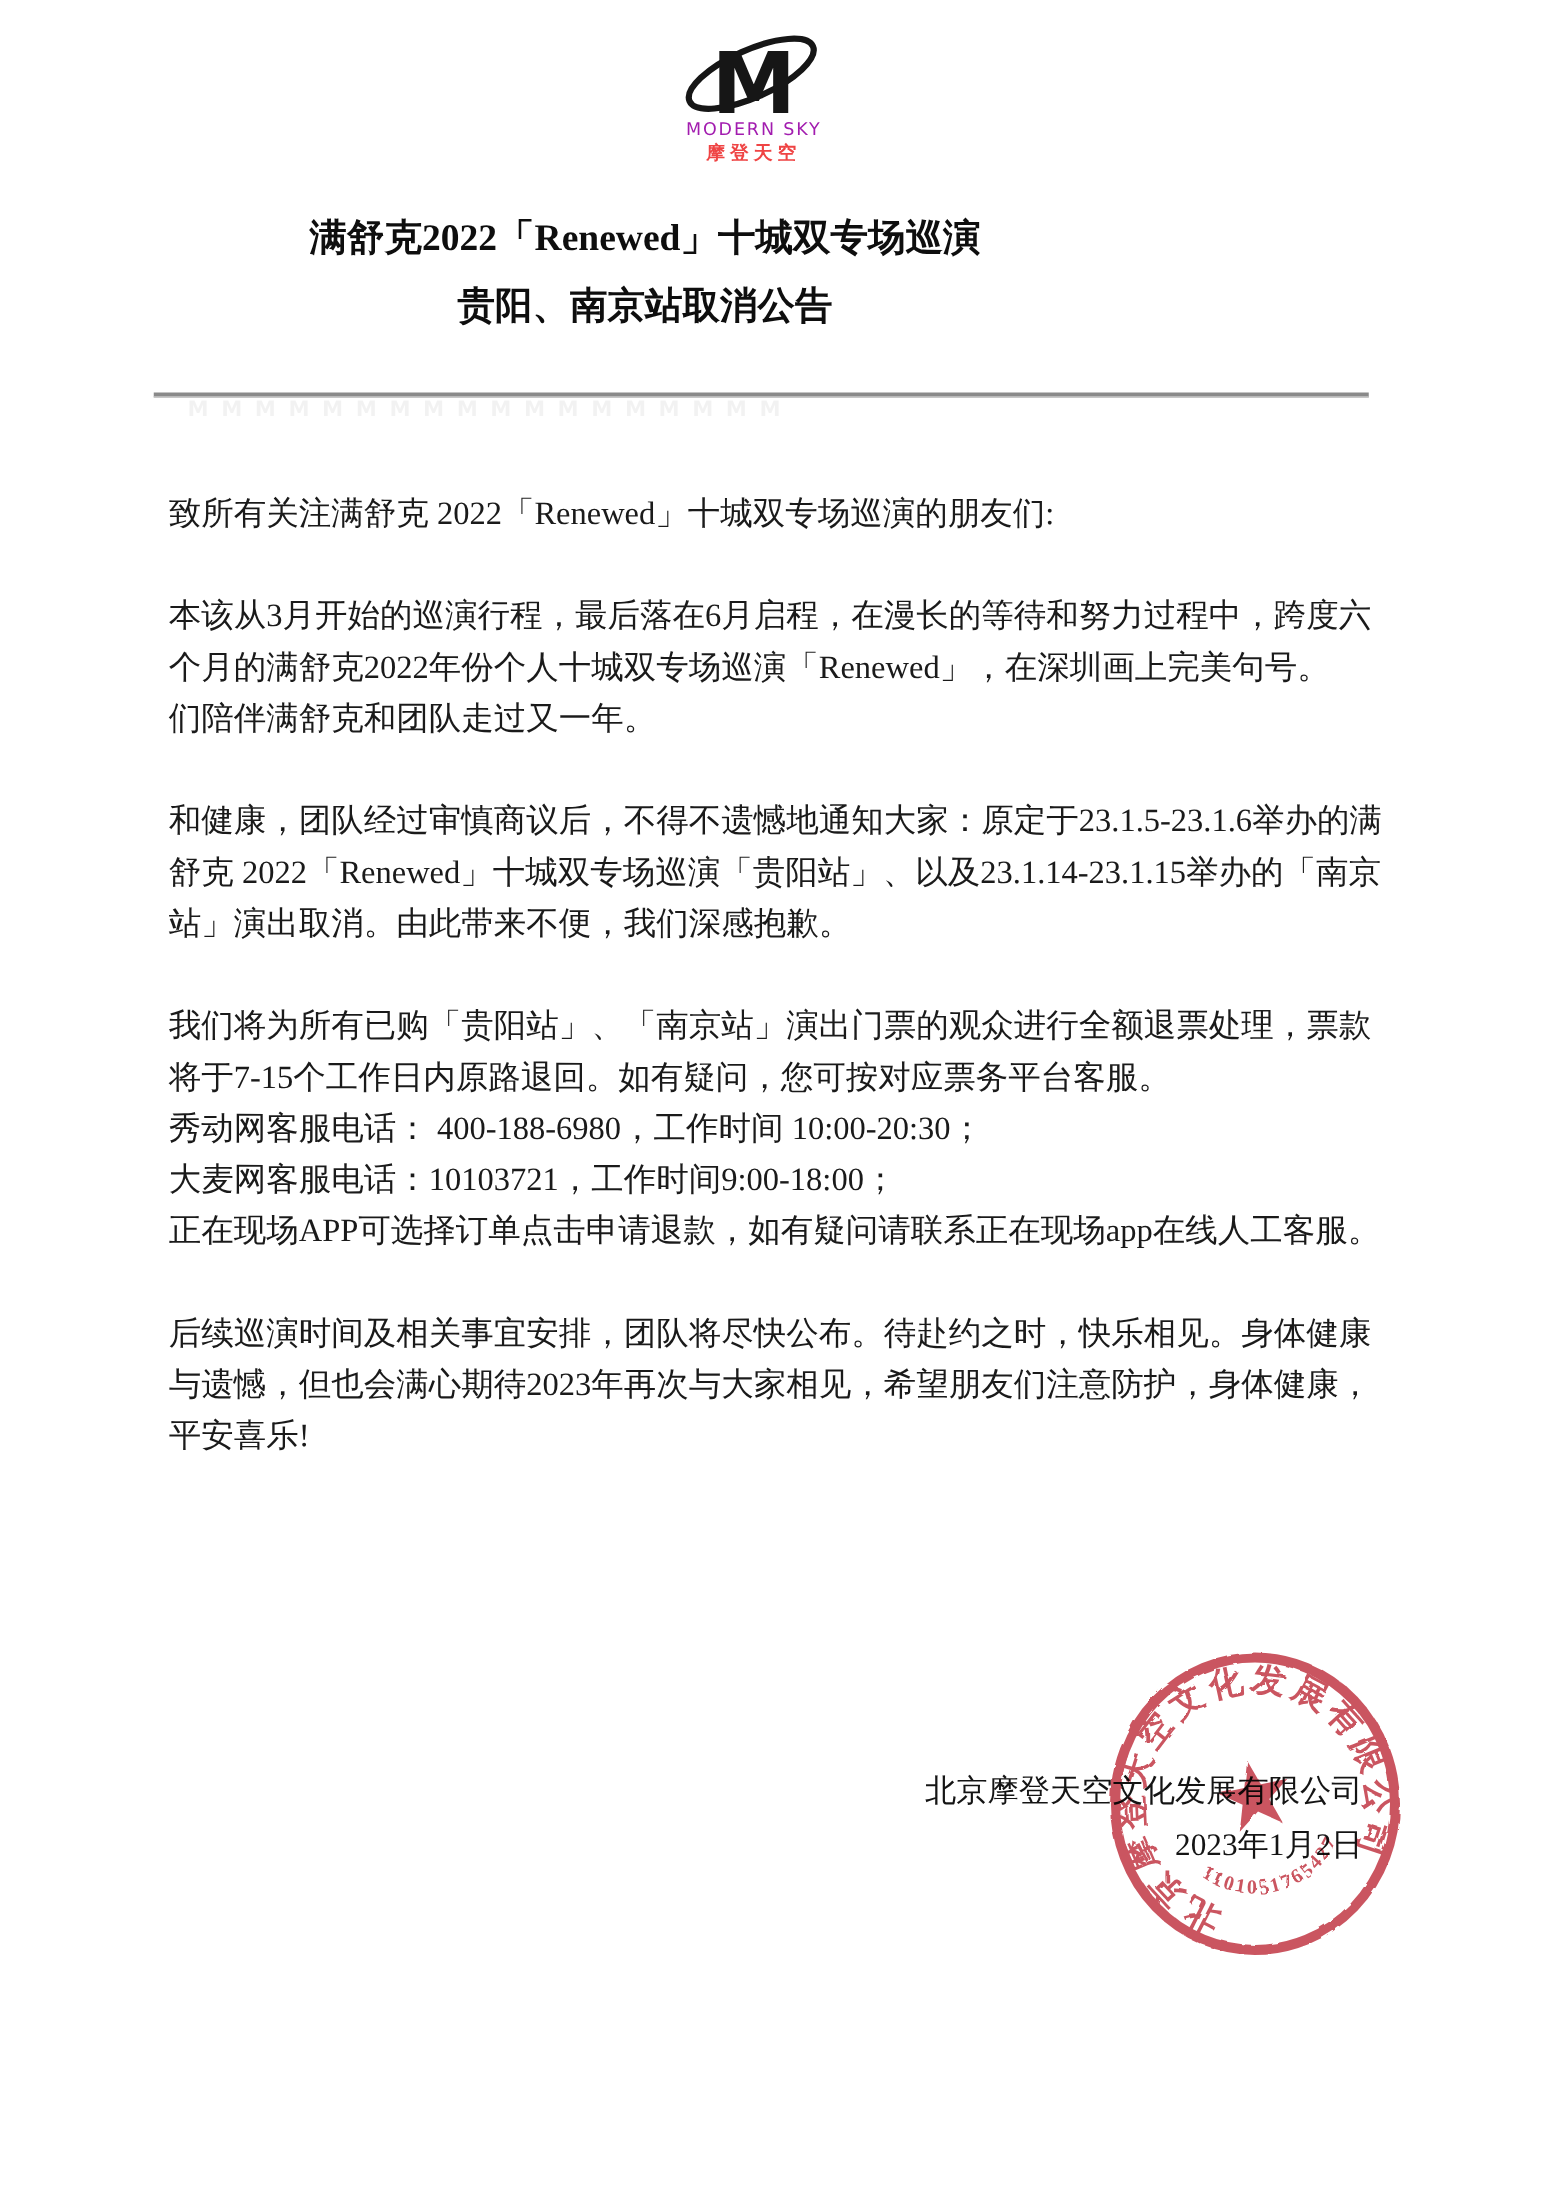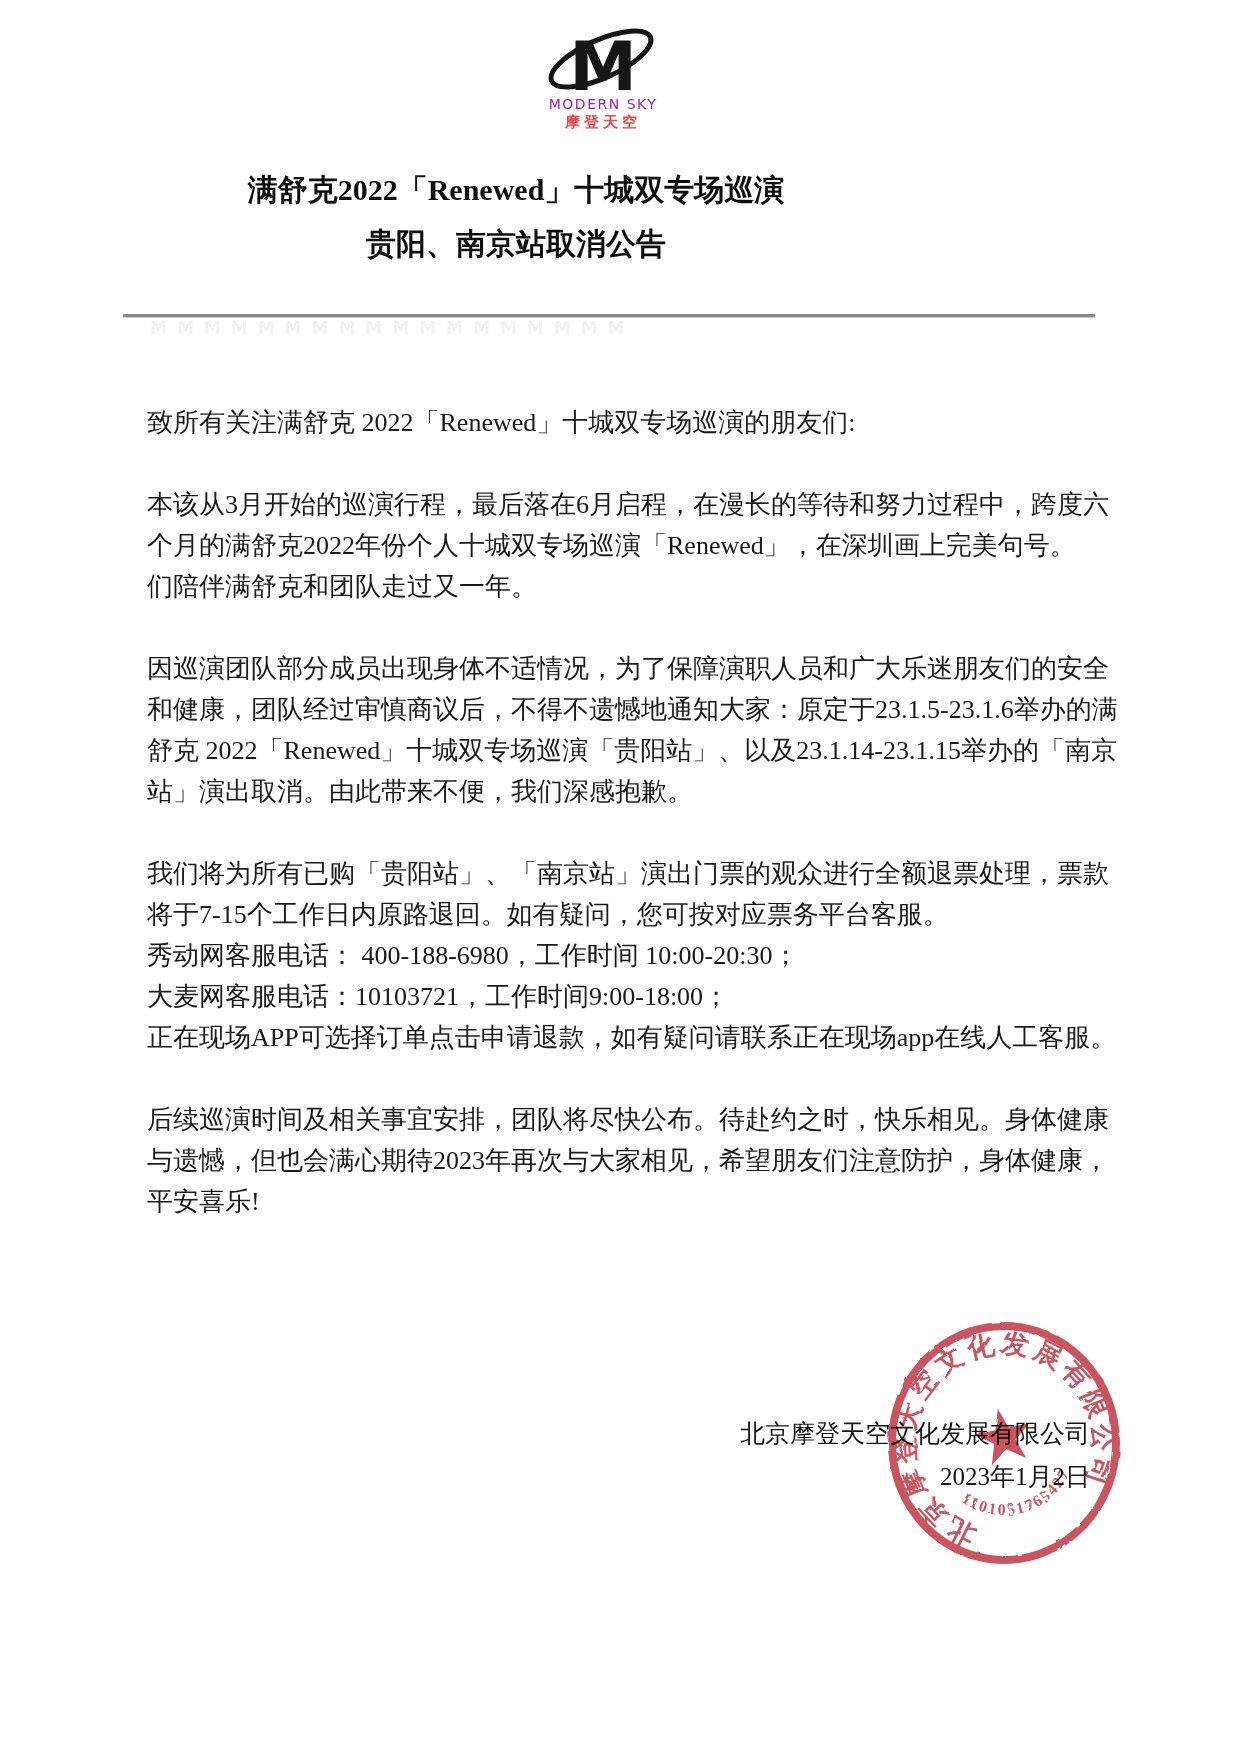--- a/index.html
+++ b/index.html
@@ -31,21 +31,21 @@
     background:#8a8a8a; border-bottom:1px solid #c9c9c9;}
   .watermark{
     position:absolute; left:150px; top:318px;
     font-family:"DejaVu Sans",sans-serif; font-weight:bold;
     font-size:17px; letter-spacing:10px; color:rgba(0,0,0,0.05);
     user-select:none;
   }
   
   .body-text{position:absolute; left:135px; top:390px; width:1000px;
     font-size:26px; line-height:41px;}
-  .body-text .para{margin:12px;}
+  .body-text .para{margin:0;}
   .body-text .para + .para{margin-top:41px;}
   .body-text .line{white-space:nowrap;}
   
   .signature{position:absolute; right:150px; top:1412px; text-align:right;
     font-size:25px; line-height:43px; color:#141414;}
   
   .stamp{position:absolute; left:884px; top:1318px; width:240px; height:250px;
     mix-blend-mode:multiply; opacity:0.9; filter:blur(0.4px);}
   .stamp text{font-family:"Liberation Serif","DejaVu Serif",serif;}
 </style>
@@ -72,21 +72,20 @@
   <div class="body-text">
       <div class="para">
         <div class="line">致所有关注满舒克 2022「Renewed」十城双专场巡演的朋友们:</div>
       </div>
       <div class="para">
         <div class="line">本该从3月开始的巡演行程，最后落在6月启程，在漫长的等待和努力过程中，跨度六</div>
         <div class="line">个月的满舒克2022年份个人十城双专场巡演「Renewed」，在深圳画上完美句号。</div>
         <div class="line">们陪伴满舒克和团队走过又一年。</div>
       </div>
       <div class="para">
-        <div class="line">因巡演团队部分成员出现身体不适情况，为了保障演职人员和广大乐迷朋友们的安全</div>
         <div class="line">和健康，团队经过审慎商议后，不得不遗憾地通知大家：原定于23.1.5-23.1.6举办的满</div>
         <div class="line">舒克 2022「Renewed」十城双专场巡演「贵阳站」、以及23.1.14-23.1.15举办的「南京</div>
         <div class="line">站」演出取消。由此带来不便，我们深感抱歉。</div>
       </div>
       <div class="para">
         <div class="line">我们将为所有已购「贵阳站」、「南京站」演出门票的观众进行全额退票处理，票款</div>
         <div class="line">将于7-15个工作日内原路退回。如有疑问，您可按对应票务平台客服。</div>
         <div class="line">秀动网客服电话： 400-188-6980，工作时间 10:00-20:30；</div>
         <div class="line">大麦网客服电话：10103721，工作时间9:00-18:00；</div>
         <div class="line">正在现场APP可选择订单点击申请退款，如有疑问请联系正在现场app在线人工客服。</div>

